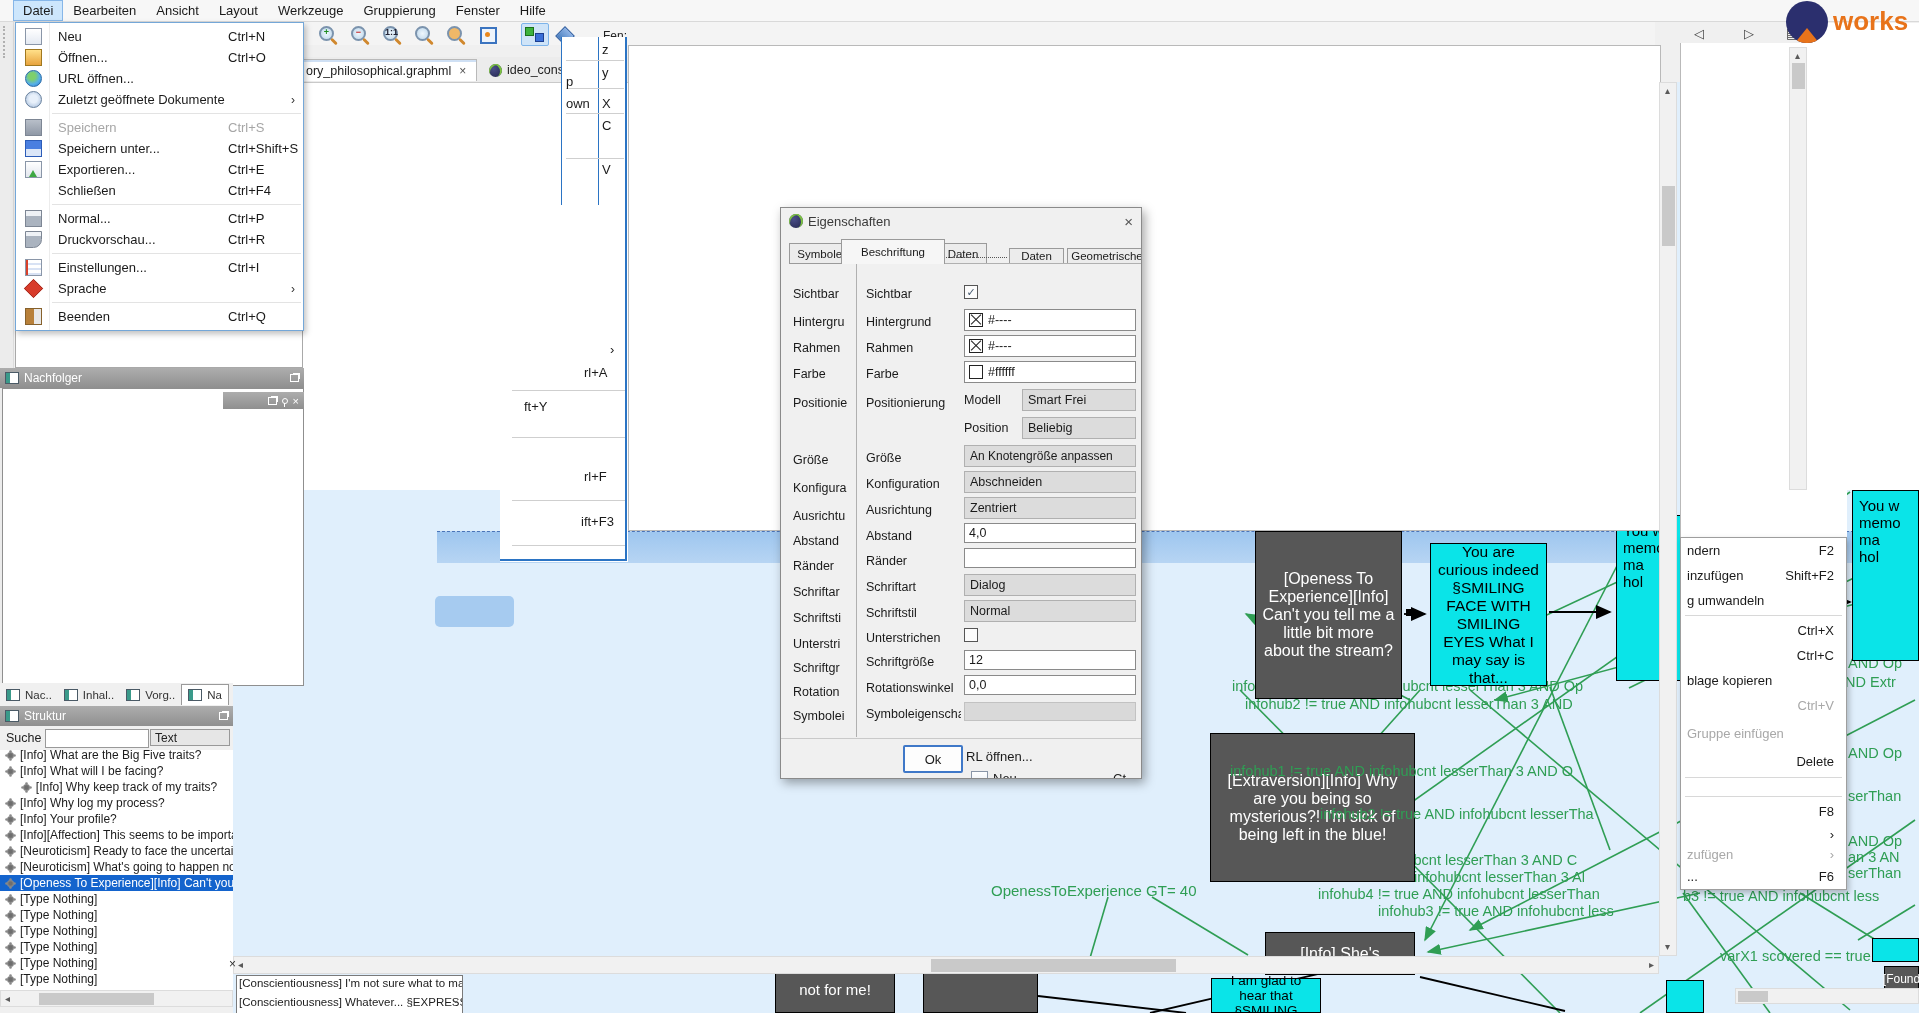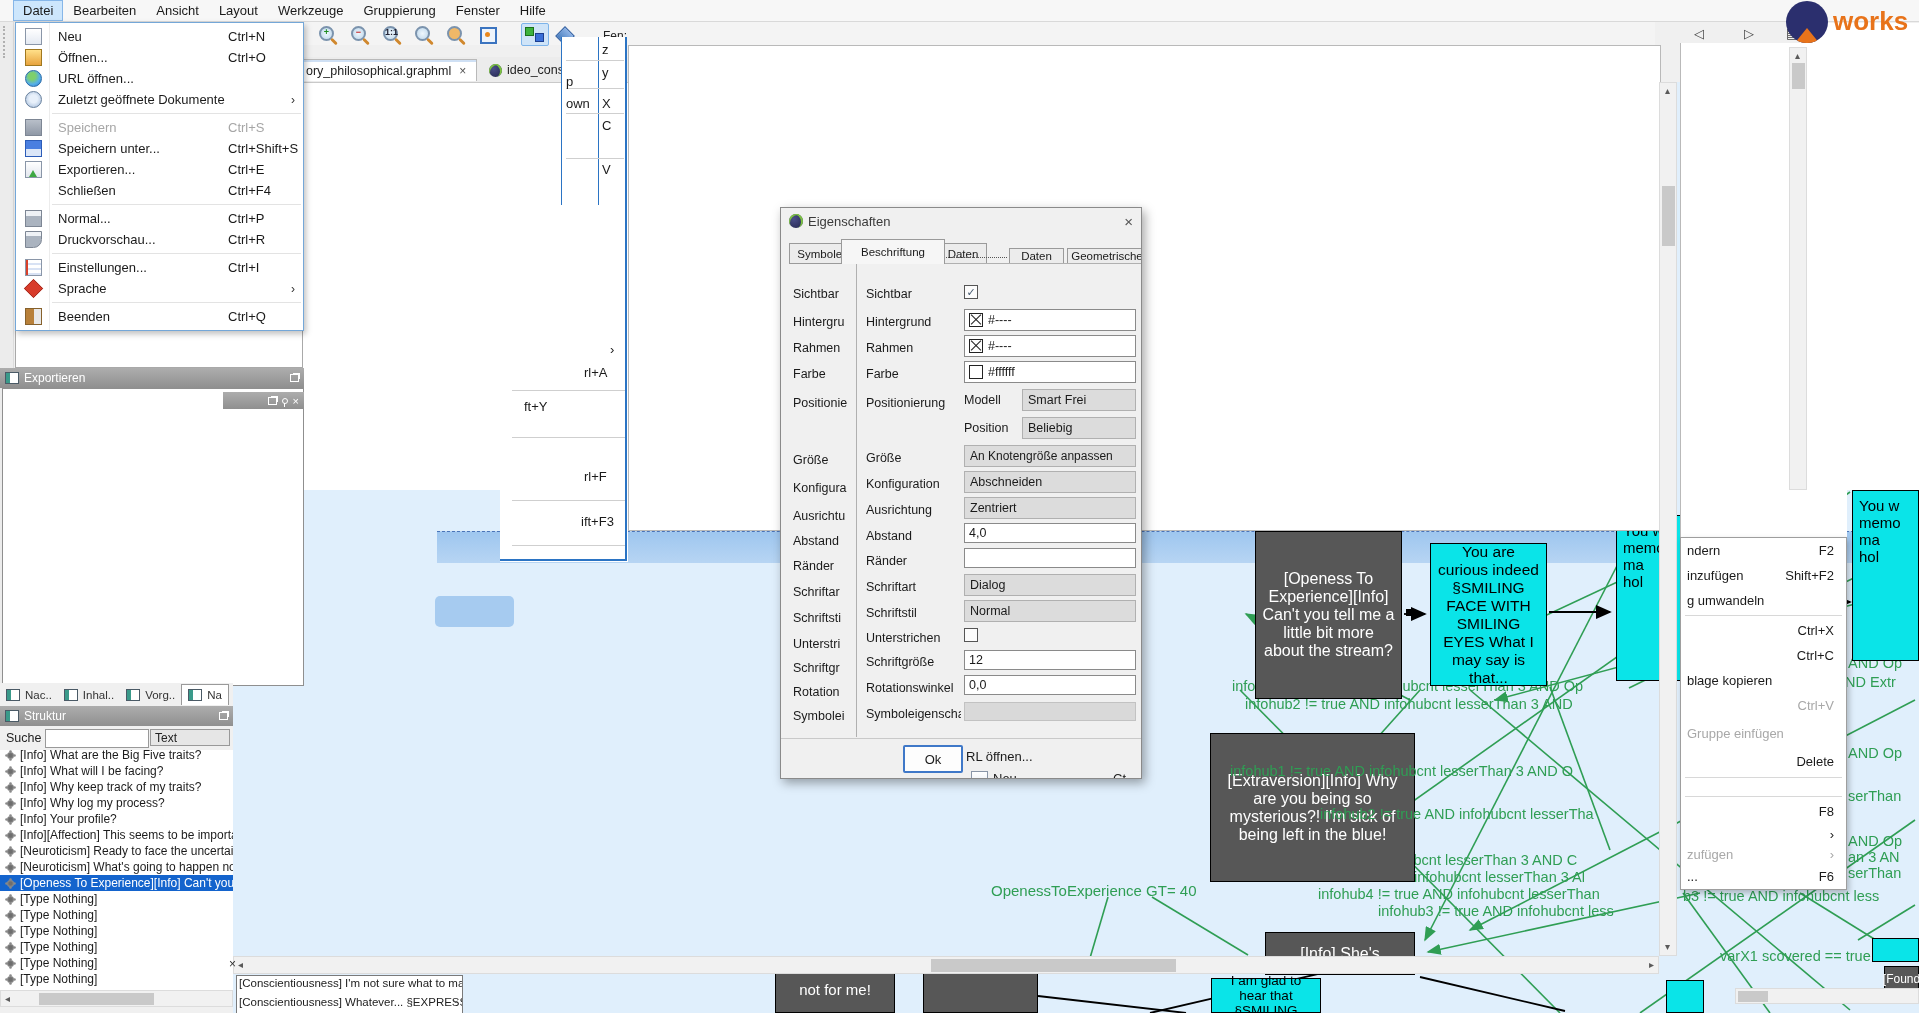--- a/index.html
+++ b/index.html
@@ -300,21 +300,21 @@
   <span class="fragment" style="left:581px;top:514px;">ift+F3</span>
 
   <div class="abs" style="left:0;top:22px;width:13px;height:991px;background:#ececec;border-right:1px solid #dcdcdc;z-index:6;"></div>
   <div class="dotgrip" style="top:26px;height:32px;"></div>
 
   <div class="white-pane" style="left:15px;top:22px;width:288px;height:346px;border:1px solid #a9a9a9;z-index:7;"></div>
 
   <div class="abs" style="left:0;top:368px;width:304px;height:324px;z-index:8;">
     <div class="phead" style="height:20px;">
       <span class="winico"></span>
-      <span>Exportieren</span>
+      <span>Nachfolger</span>
       <span class="flo">
           <span class="ico-restore"></span>
         </span>
     </div>
     <div style="position:absolute;left:2px;top:20px;width:300px;height:296px;background:#fff;border:1px solid #8f8f8f;"></div>
   </div>
 
   <div class="abs phead" style="left:223px;top:392px;width:81px;height:17px;z-index:9;">
     <span class="flo">
       <span class="ico-restore"></span>
@@ -357,21 +357,21 @@
     </div>
     <div style="position:relative;height:240px;background:#fff;overflow:hidden;">
       <div class="tree-row" style="top:-3px;">
           <span class="bullet"></span>
           <span class="nowrap">[Info] What are the Big Five traits?</span>
         </div>
       <div class="tree-row" style="top:13px;">
           <span class="bullet"></span>
           <span class="nowrap">[Info] What will I be facing?</span>
         </div>
-      <div class="tree-row" style="top:29px;">
+      <div class="tree-row" style="top:29px;justify-content:center;">
           <span class="bullet"></span>
           <span class="nowrap">[Info] Why keep track of my traits?</span>
         </div>
       <div class="tree-row" style="top:45px;">
           <span class="bullet"></span>
           <span class="nowrap">[Info] Why log my process?</span>
         </div>
       <div class="tree-row" style="top:61px;">
           <span class="bullet"></span>
           <span class="nowrap">[Info] Your profile?</span>

